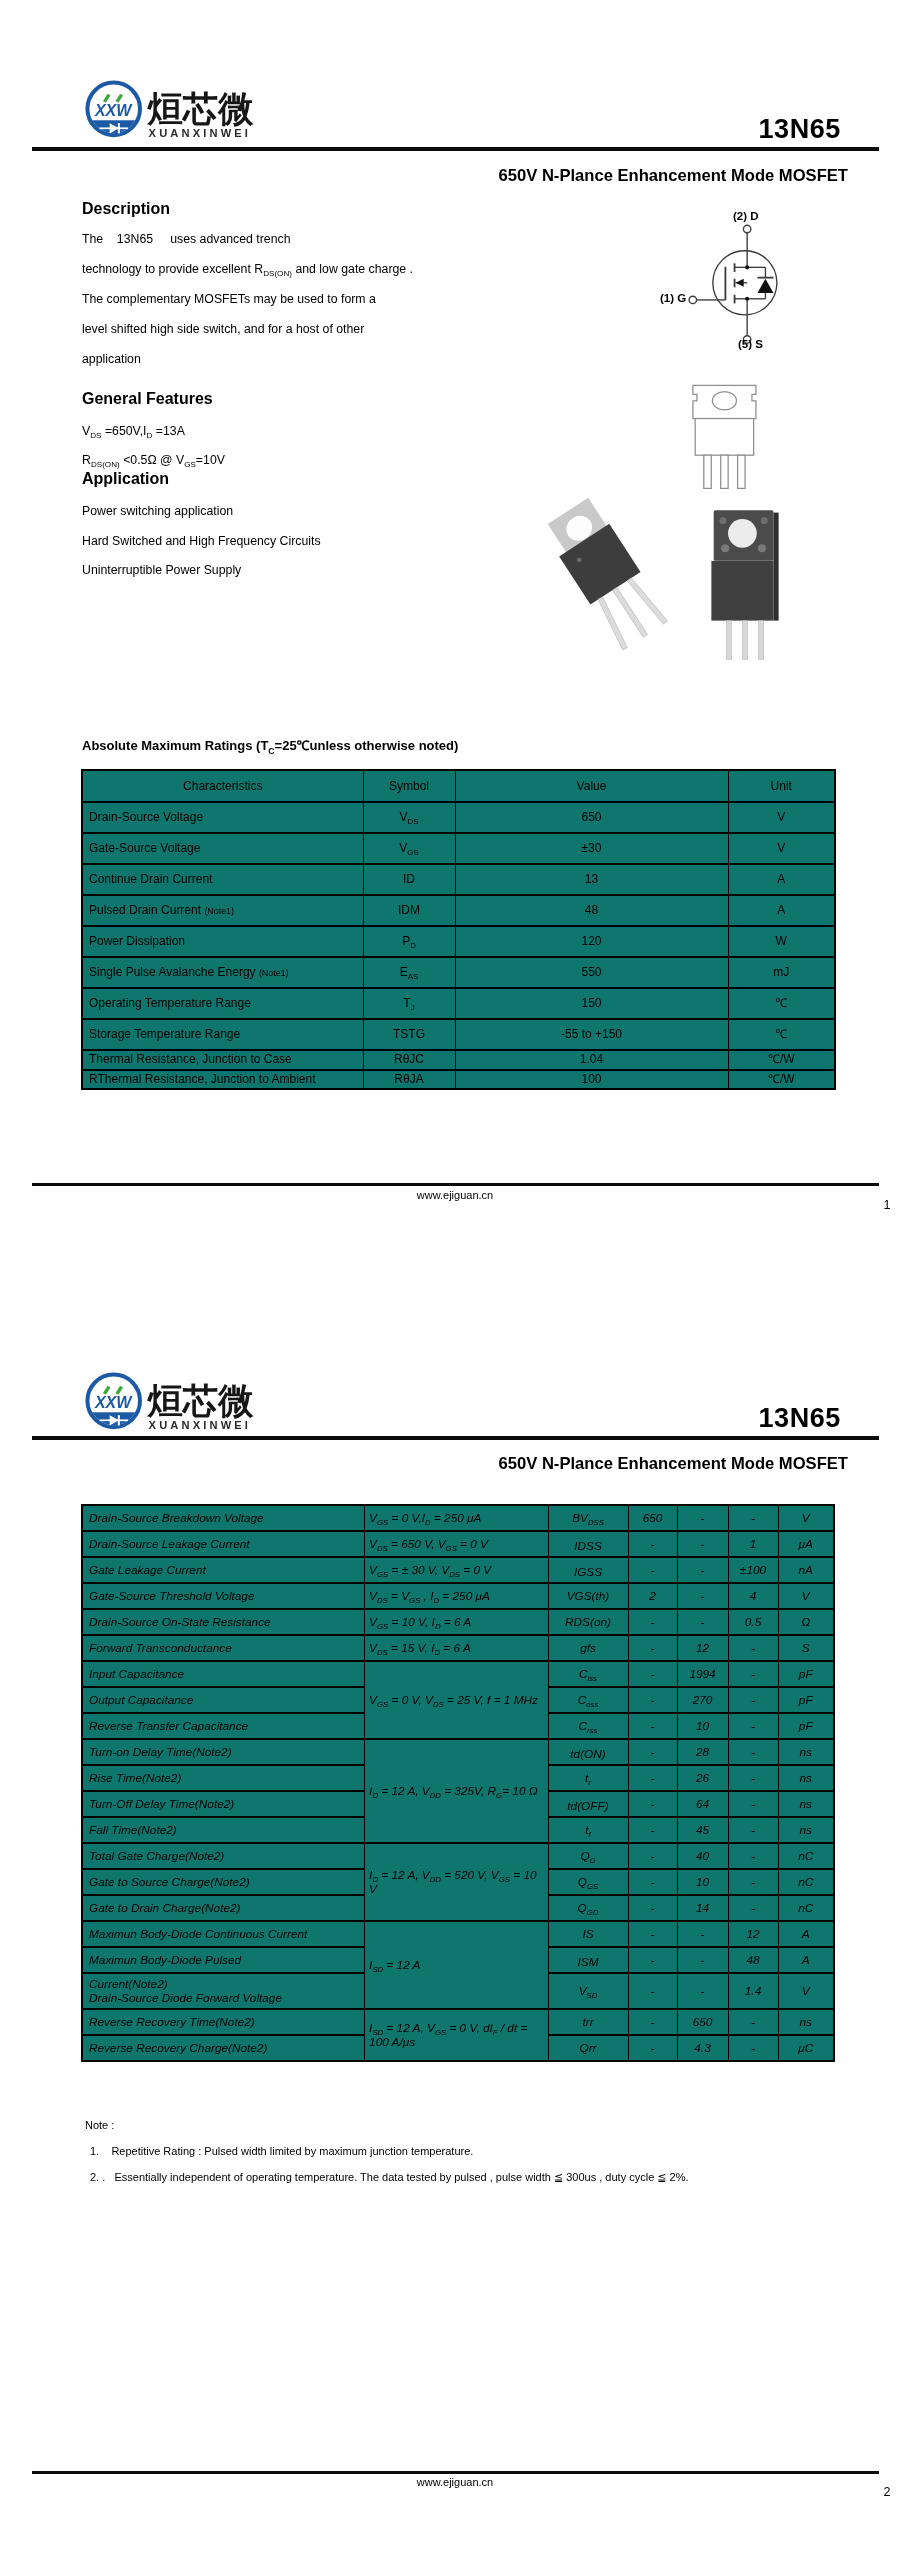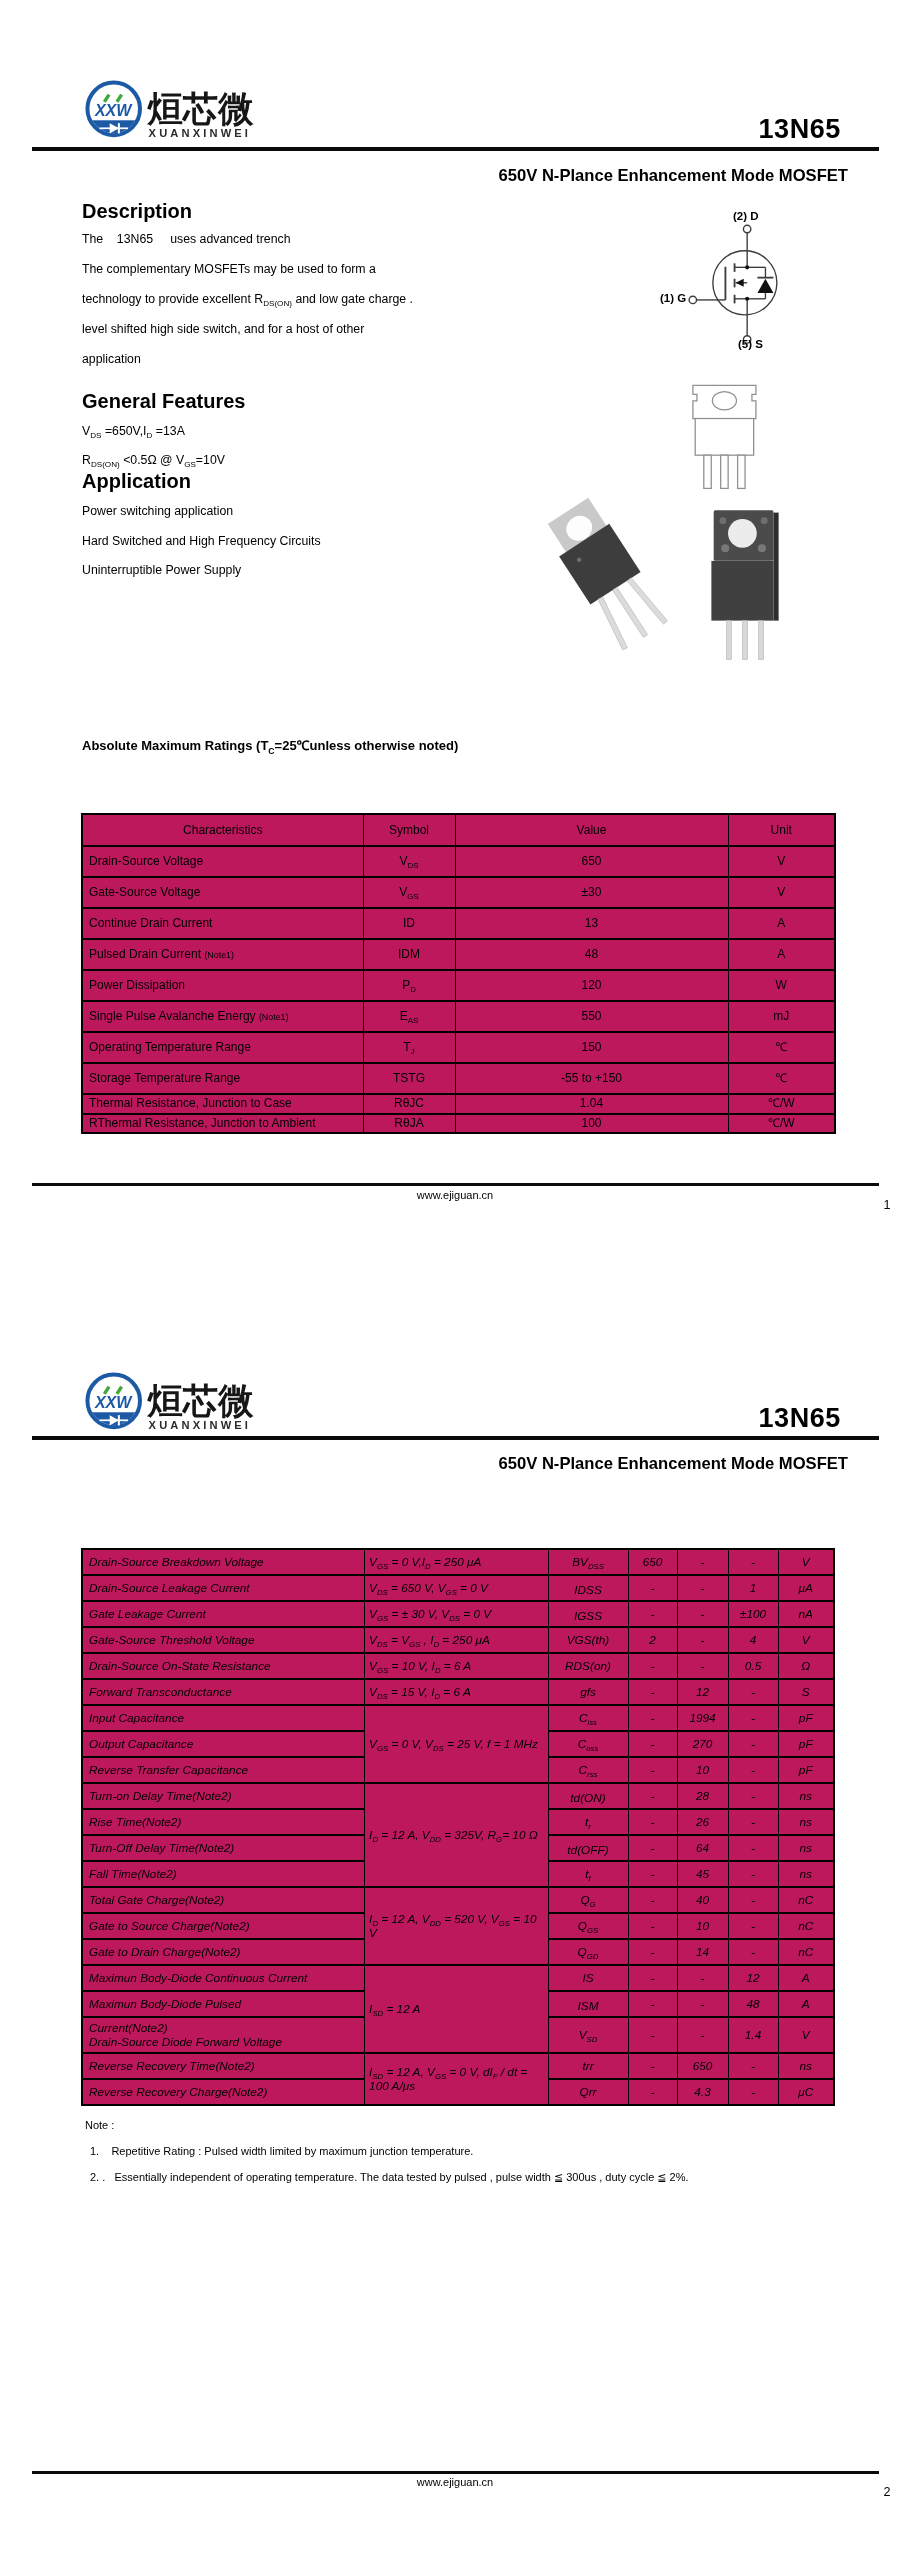--- a/index.html
+++ b/index.html
@@ -2,27 +2,27 @@
 <html style="font-size:9.2px"><head>
 <meta charset="utf-8">
 <style>
   html,body{margin:0;padding:0;background:#fff;}
   body{width:910px;height:2576px;position:relative;overflow:hidden;
        font-family:"Liberation Sans",sans-serif;color:#000;}
   .abs{position:absolute;}
   .rule{background:#0a0a0a;}
   .partnum{font-size:27px;font-weight:bold;letter-spacing:0.6px;}
   .doc-title{font-size:16.6px;font-weight:bold;}
-  .h1{font-size:20px;font-weight:bold;}
+  .h1{font-size:16px;font-weight:bold;}
   .txt-lines .line{font-size:12.3px;white-space:pre;}
   .footer-url{font-size:11px;text-align:center;width:910px;left:0;}
   .pagenum{font-size:12.6px;}
   sub{font-size:66%;line-height:0;}
   .note-sm{font-size:74%;}
-  table{border-collapse:collapse;table-layout:fixed;background:#be185d;border:2.3px solid #000;margin-top:44px;}
+  table{border-collapse:collapse;table-layout:fixed;background:#0f766e;border:2.3px solid #000;}
   td,th{border:1.1px solid #000;border-top-width:2.3px;border-bottom-width:2.3px;
         font-size:12px;font-weight:400;vertical-align:middle;overflow:hidden;padding:0.6px 2.3px;line-height:1.22;}
   .c-char{text-align:left;padding-left:6px;}
   .c-cond{text-align:left;padding-left:4.6px;}
   .c-center{text-align:center;}
   .symlow{vertical-align:bottom;padding-bottom:2.3px;}
   #elec-table td{font-size:11.8px;}
   .pin-label{position:absolute;font-size:11.5px;font-weight:600;}
   .notes .line{font-size:11px;white-space:pre;}
   .note-head{font-size:11px;}
@@ -48,22 +48,22 @@
   </svg>
 </div>
 
 <div class="abs partnum" style="right:69px;top:114px;">13N65</div>
 <div class="abs rule" style="left:32px;top:147px;width:847px;height:4px;"></div>
 <div class="abs doc-title" style="right:62px;top:166px;">650V N-Plance Enhancement Mode MOSFET</div>
 
 <div class="abs h1" style="left:82px;top:200px;">Description</div>
 <div class="abs txt-lines" style="left:82px;top:224px;line-height:30px;">
     <div class="line">The    13N65     uses advanced trench</div>
+    <div class="line">technology to provide excellent R<sub>DS(ON)</sub> and low gate charge .</div>
     <div class="line">The complementary MOSFETs may be used to form a</div>
-    <div class="line">technology to provide excellent R<sub>DS(ON)</sub> and low gate charge .</div>
     <div class="line">level shifted high side switch, and for a host of other</div>
     <div class="line">application</div>
   </div>
 
 <div class="abs h1" style="left:82px;top:390px;">General Features</div>
 <div class="abs txt-lines" style="left:82px;top:417px;line-height:29px;">
     <div class="line">V<sub>DS</sub> =650V,I<sub>D</sub> =13A</div>
     <div class="line">R<sub>DS(ON)</sub> &lt;0.5Ω @ V<sub>GS</sub>=10V</div>
   </div>
 

